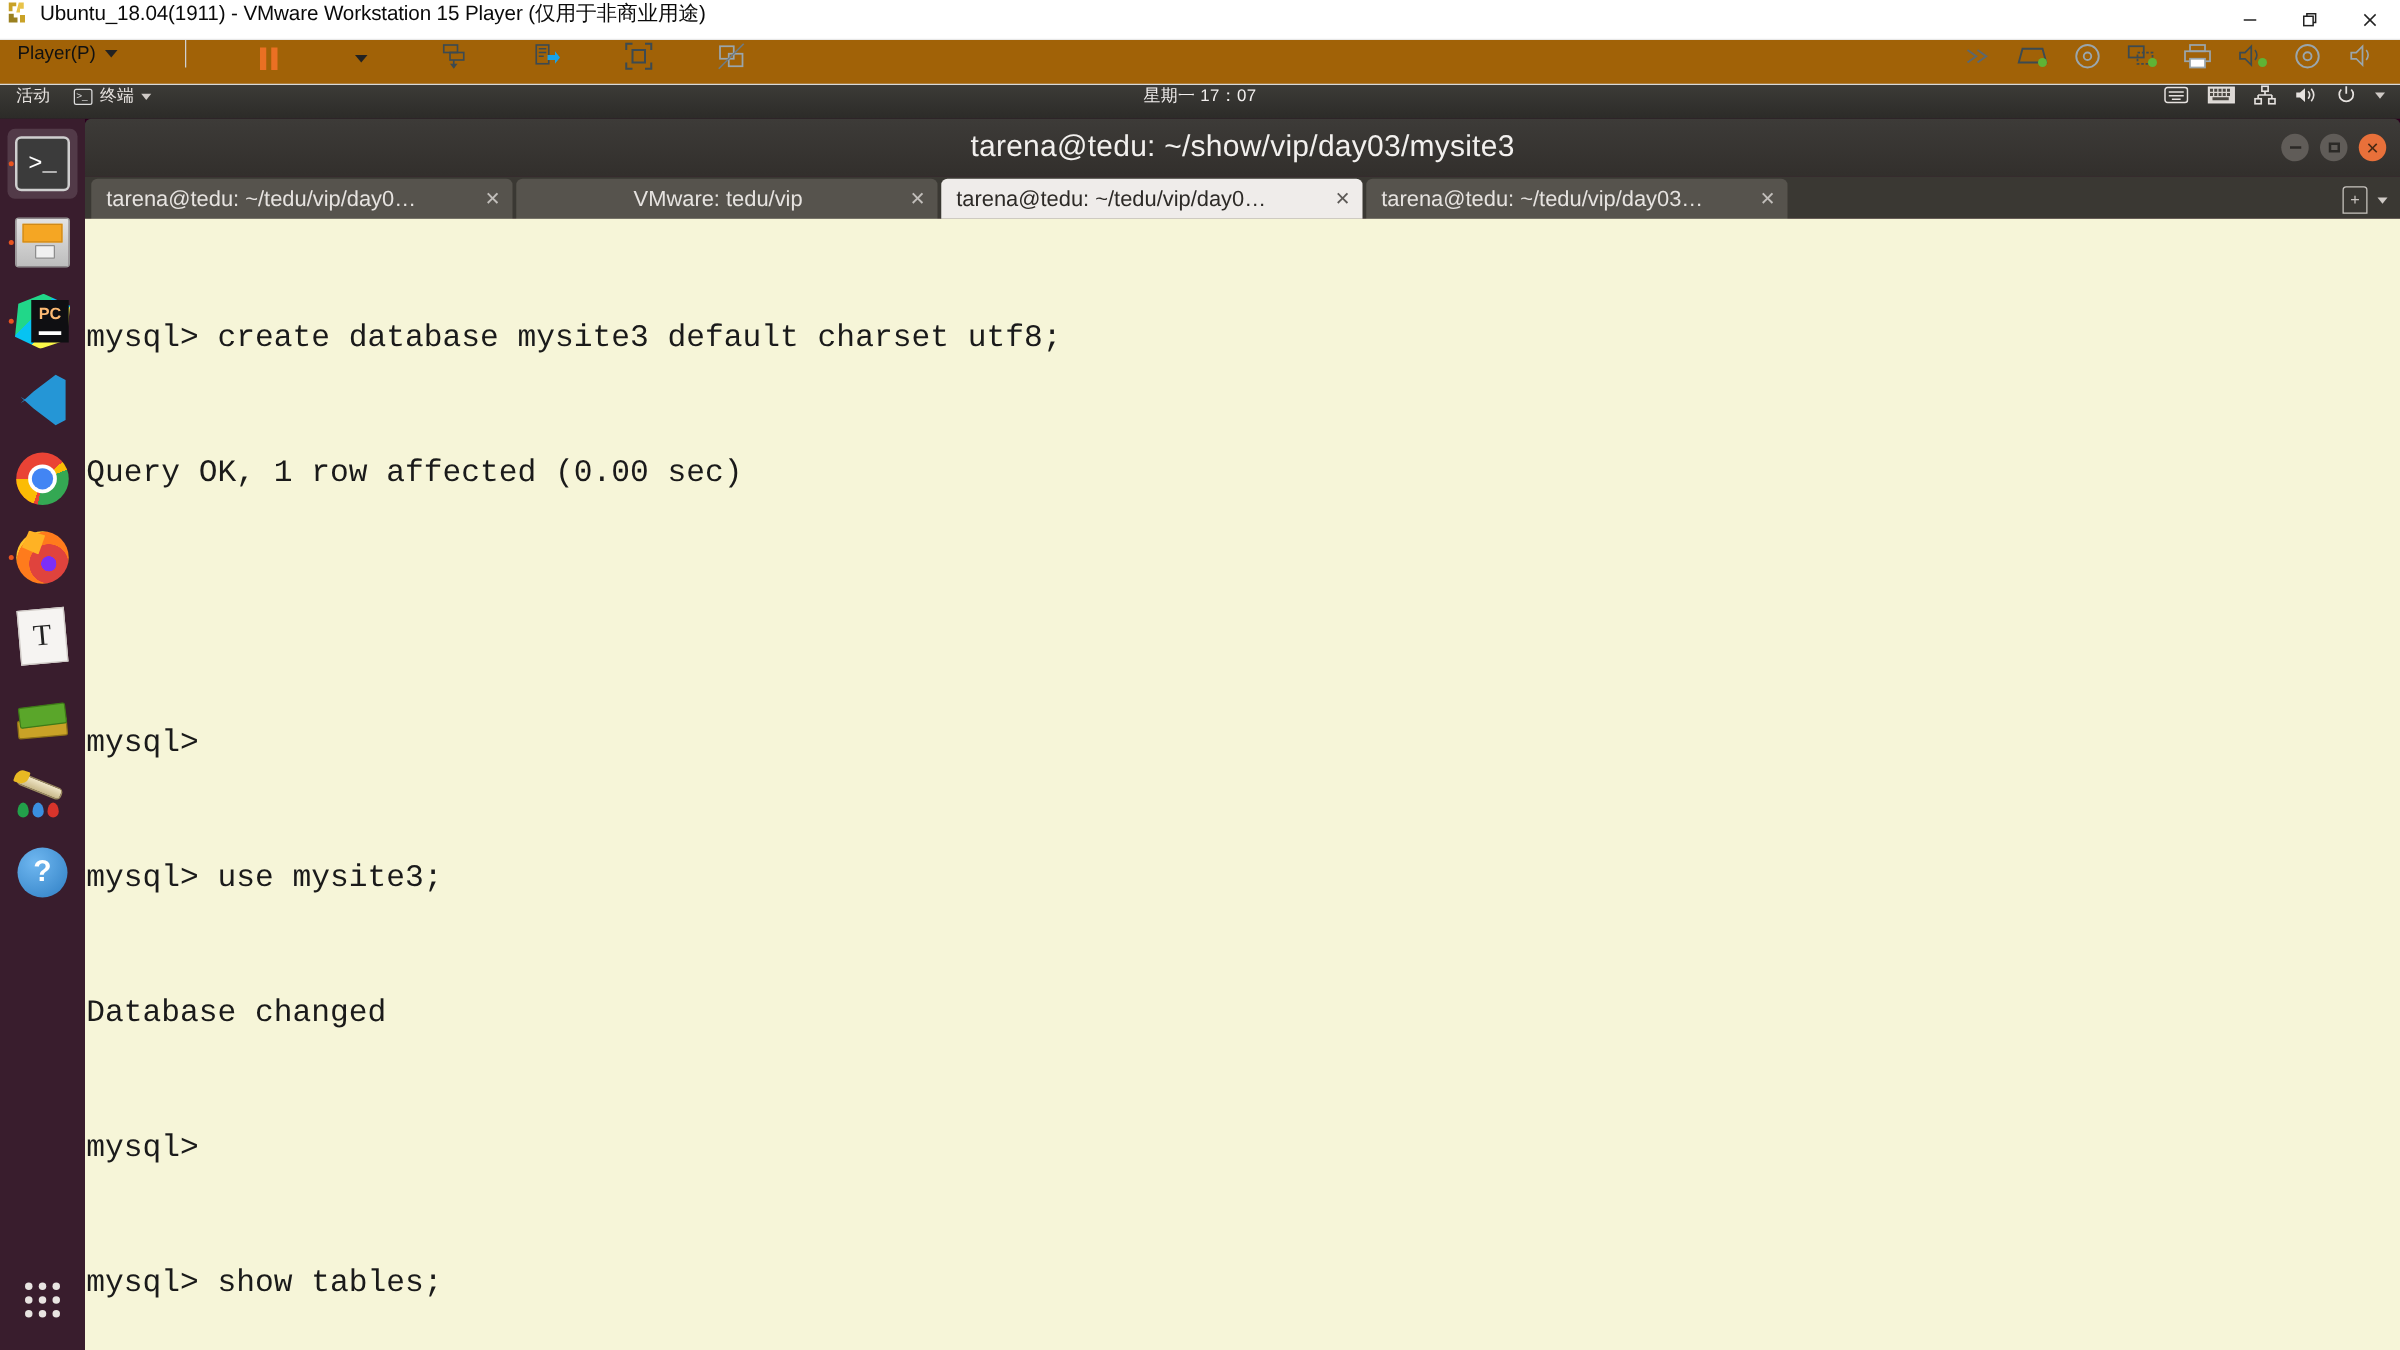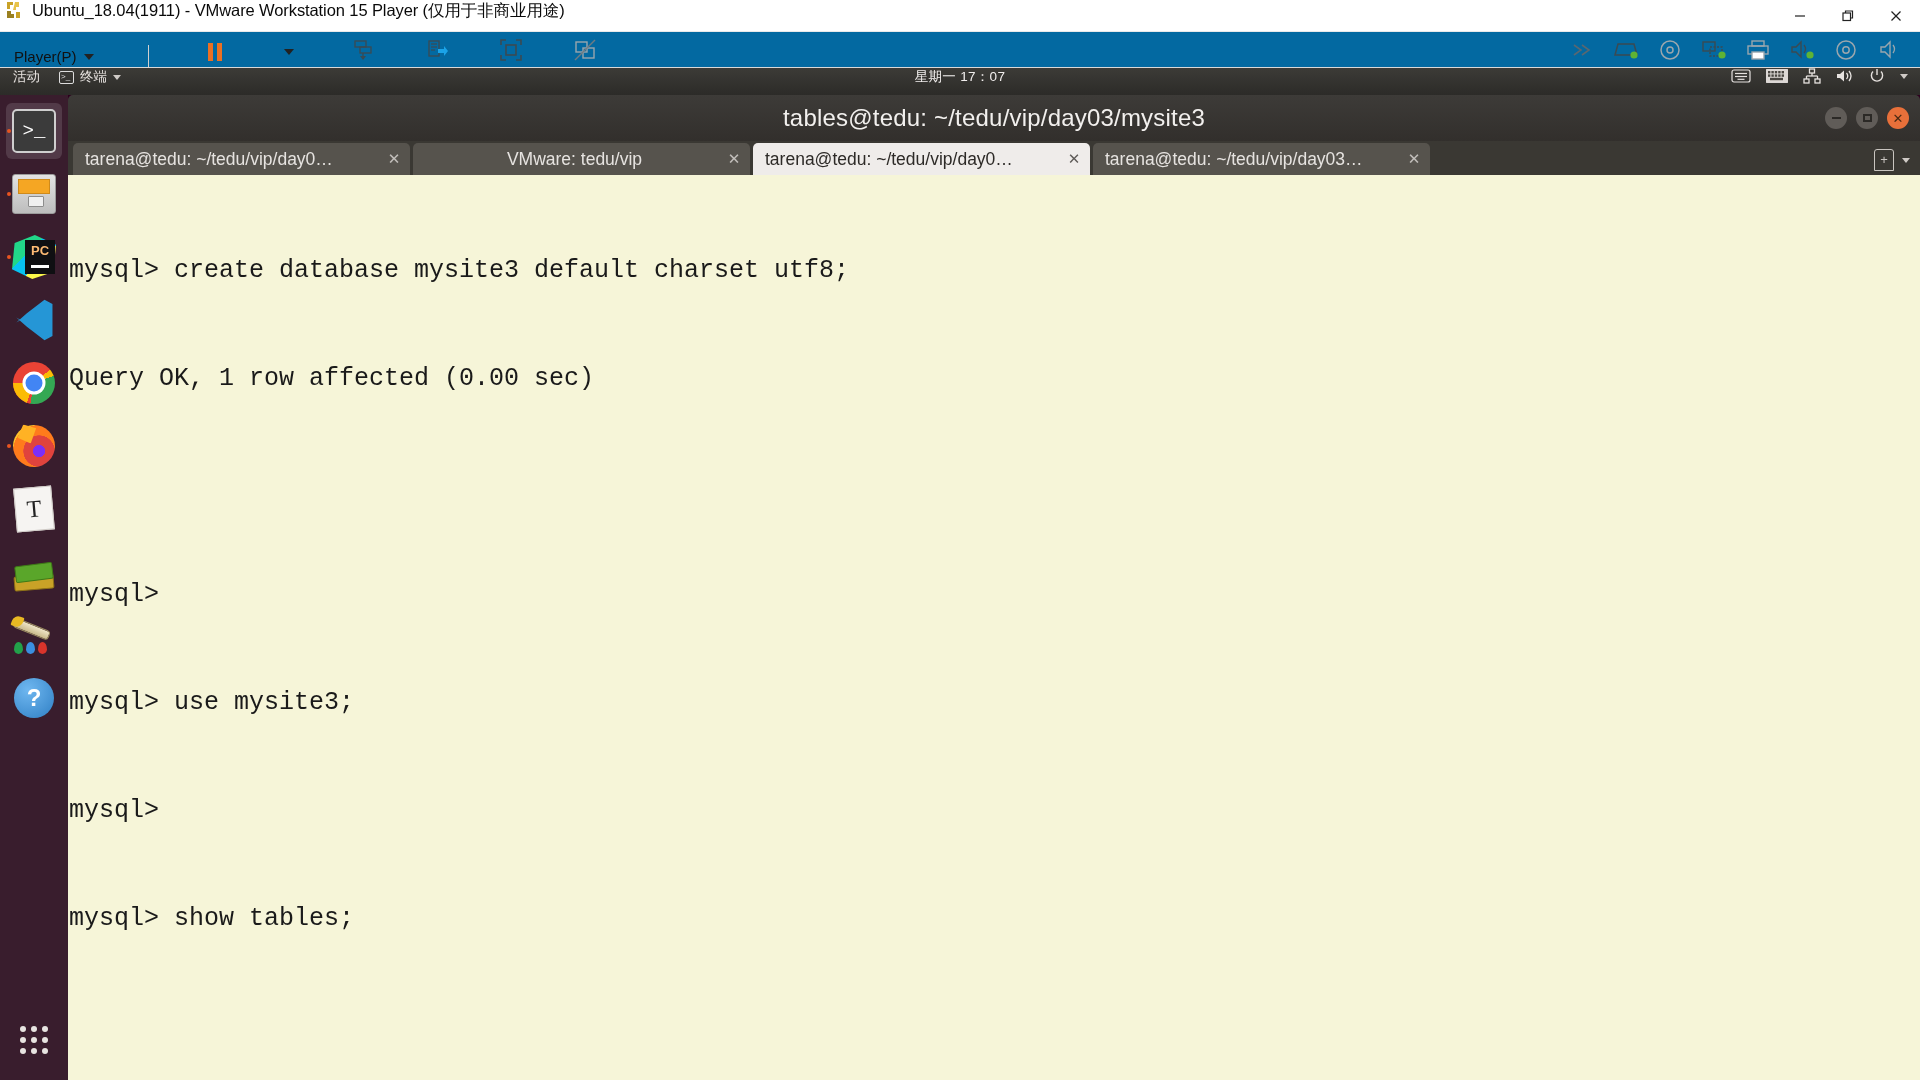--- a/index.html
+++ b/index.html
@@ -20,22 +20,22 @@
     padding-left:6px; flex:0 0 32px;
   }
   .vm-logo { width:20px; height:20px; position:relative; flex:0 0 20px; margin-right:6px; }
   .vm-title-text { font-size:16.5px; color:#0a0a0a; letter-spacing:-0.1px; white-space:nowrap; }
   .vm-winbtns { margin-left:auto; display:flex; height:32px; }
   .vm-winbtn { width:48px; height:32px; display:flex; align-items:center; justify-content:center; }
   .vm-winbtn svg { display:block; }
 
   
   .vm-toolbar {
-    height:36px; flex:0 0 36px; display:flex; align-items:flex-end;
-    background:#0369a1; border-bottom:1px solid #d9d9d9; padding:0 8px;gap:38px;
+    height:36px; flex:0 0 36px; display:flex; align-items:flex-start;
+    background:#a16207; border-bottom:1px solid #d9d9d9; padding:0 8px;gap:38px;
   }
   .vm-player-menu { display:flex; align-items:center; gap:7px; font-size:15px; color:#111; padding:2px 6px; cursor:default; }
   .caret-dn { width:0;height:0;border-left:5px solid transparent;border-right:5px solid transparent;border-top:6px solid #222; }
   .vm-sep { width:1px; height:22px; background:#d0d0d0; margin:0 10px; }
   .vm-pause { display:flex; gap:4px; align-items:center; }
   .vm-pause i { display:block; width:5px; height:18px; background:#eb7023; }
   .vm-tb-icon { width:30px; height:30px; display:flex; align-items:center; justify-content:center; margin:0 3px; }
   .vm-tb-right { margin-left:auto; display:flex; align-items:center; }
   .vm-tb-right .vm-tb-icon { margin:0 7px; }
 
@@ -461,21 +461,21 @@
           <i></i>
           <i></i>
           <i></i>
           <i></i>
       </div>
     </div>
 
     <div class="term-window">
 
       <div class="term-titlebar">
-        <span class="term-title-text">tables@tedu: ~/tedu/vip/day03/mysite3</span>
+        <span class="term-title-text">tarena@tedu: ~/show/vip/day03/mysite3</span>
         <div class="term-winbtns">
           <span class="twb">
               <span class="min"></span>
             </span>
           <span class="twb">
               <span class="max"></span>
             </span>
           <span class="twb close">
               <span class="x">✕</span>
             </span>
@@ -505,20 +505,21 @@
           <span class="tiny-caret"></span>
         </div>
       </div>
 
       <div class="term-body">
         <div class="term-line">mysql&gt; create database mysite3 default charset utf8;</div>
         <div class="term-line">Query OK, 1 row affected (0.00 sec)</div>
         <div class="term-line"></div>
         <div class="term-line">mysql&gt;</div>
         <div class="term-line">mysql&gt; use mysite3;</div>
+        <div class="term-line">Database changed</div>
         <div class="term-line">mysql&gt;</div>
         <div class="term-line">mysql&gt; show tables;</div>
         
         
         
 
       </div>
 
     </div>
   </div>

